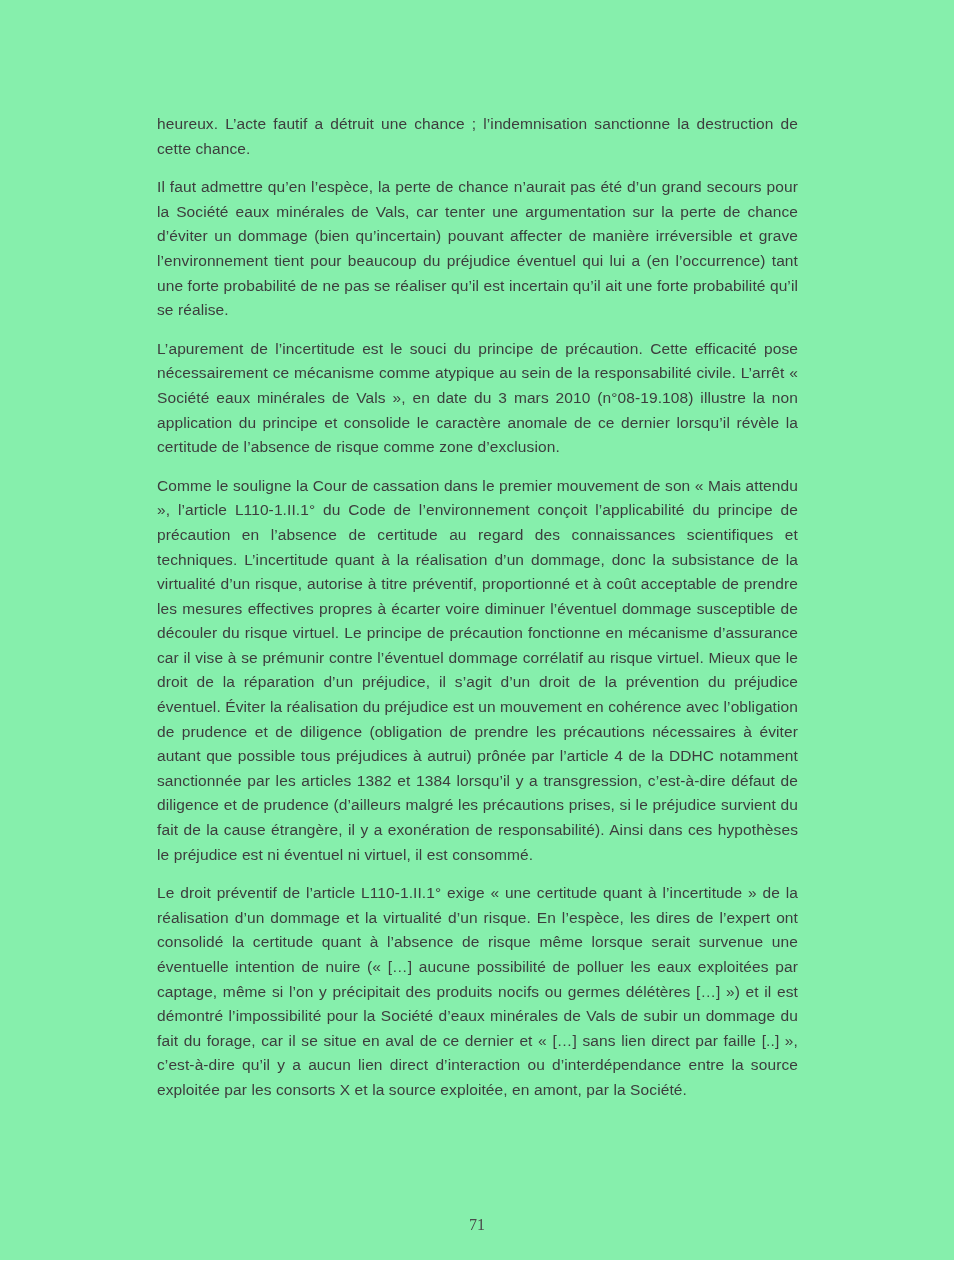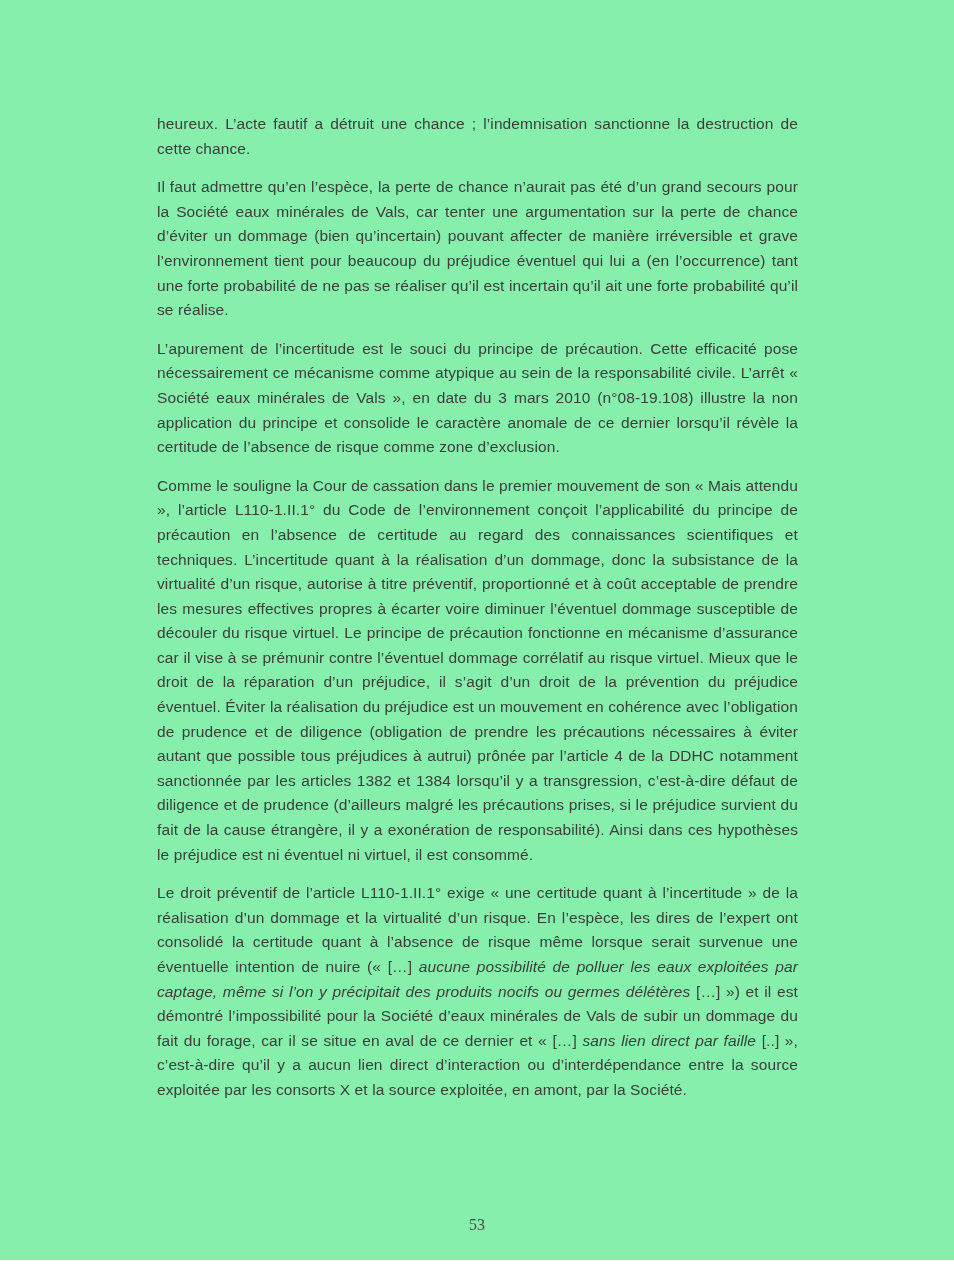--- a/index.html
+++ b/index.html
@@ -23,21 +23,20 @@
     width: 641px;
   }
   p.para {
     margin: 0 0 14px 0;
     font-size: 15.5px;
     line-height: 24.6px;
     text-align: justify;
     letter-spacing: 0.1px;
   }
   p.para span.italic {
-    font-style: italic;
   }
   .page-number {
     position: absolute;
     top: 1216px;
     left: 0;
     right: 0;
     text-align: center;
     font-family: "Liberation Serif", "DejaVu Serif", serif;
     font-size: 16px;
     color: #4a4a4a;
@@ -55,14 +54,14 @@
 
     <p class="para"><span>L’apurement de l’incertitude est le souci du principe de précaution. Cette efficacité pose nécessairement ce mécanisme comme atypique au sein de la responsabilité civile. L’arrêt « Société eaux minérales de Vals », en date du 3 mars 2010 (n°08-19.108) illustre la non application du principe et consolide le caractère anomale de ce dernier lorsqu’il révèle la certitude de l’absence de risque comme zone d’exclusion.</span></p>
 
     <p class="para"><span>Comme le souligne la Cour de cassation dans le premier mouvement de son « Mais attendu », l’article L110-1.II.1° du Code de l’environnement conçoit l’applicabilité du principe de précaution en l’absence de certitude au regard des connaissances scientifiques et techniques. L’incertitude quant à la réalisation d’un dommage, donc la subsistance de la virtualité d’un risque, autorise à titre préventif, proportionné et à coût acceptable de prendre les mesures effectives propres à écarter voire diminuer l’éventuel dommage susceptible de découler du risque virtuel. Le principe de précaution fonctionne en mécanisme d’assurance car il vise à se prémunir contre l’éventuel dommage corrélatif au risque virtuel. Mieux que le droit de la réparation d’un préjudice, il s’agit d’un droit de la prévention du préjudice éventuel. Éviter la réalisation du préjudice est un mouvement en cohérence avec l’obligation de prudence et de diligence (obligation de prendre les précautions nécessaires à éviter autant que possible tous préjudices à autrui) prônée par l’article 4 de la DDHC notamment sanctionnée par les articles 1382 et 1384 lorsqu’il y a transgression, c’est-à-dire défaut de diligence et de prudence (d’ailleurs malgré les précautions prises, si le préjudice survient du fait de la cause étrangère, il y a exonération de responsabilité). Ainsi dans ces hypothèses le préjudice est ni éventuel ni virtuel, il est consommé.</span></p>
 
     <p class="para"><span>Le droit préventif de l’article L110-1.II.1° exige « une certitude quant à l’incertitude » de la réalisation d’un dommage et la virtualité d’un risque. En l’espèce, les dires de l’expert ont consolidé la certitude quant à l’absence de risque même lorsque serait survenue une éventuelle intention de nuire (« […] </span><span class="italic">aucune possibilité de polluer les eaux exploitées par captage, même si l’on y précipitait des produits nocifs ou germes délétères</span><span> […] ») et il est démontré l’impossibilité pour la Société d’eaux minérales de Vals de subir un dommage du fait du forage, car il se situe en aval de ce dernier et « […] </span><span class="italic">sans lien direct par faille</span><span> [..] », c’est-à-dire qu’il y a aucun lien direct d’interaction ou d’interdépendance entre la source exploitée par les consorts X et la source exploitée, en amont, par la Société.</span></p>
 
 
   </div>
 
-  <div class="page-number">53</div>
+  <div class="page-number">71</div>
 </div>
 
 </body></html>

